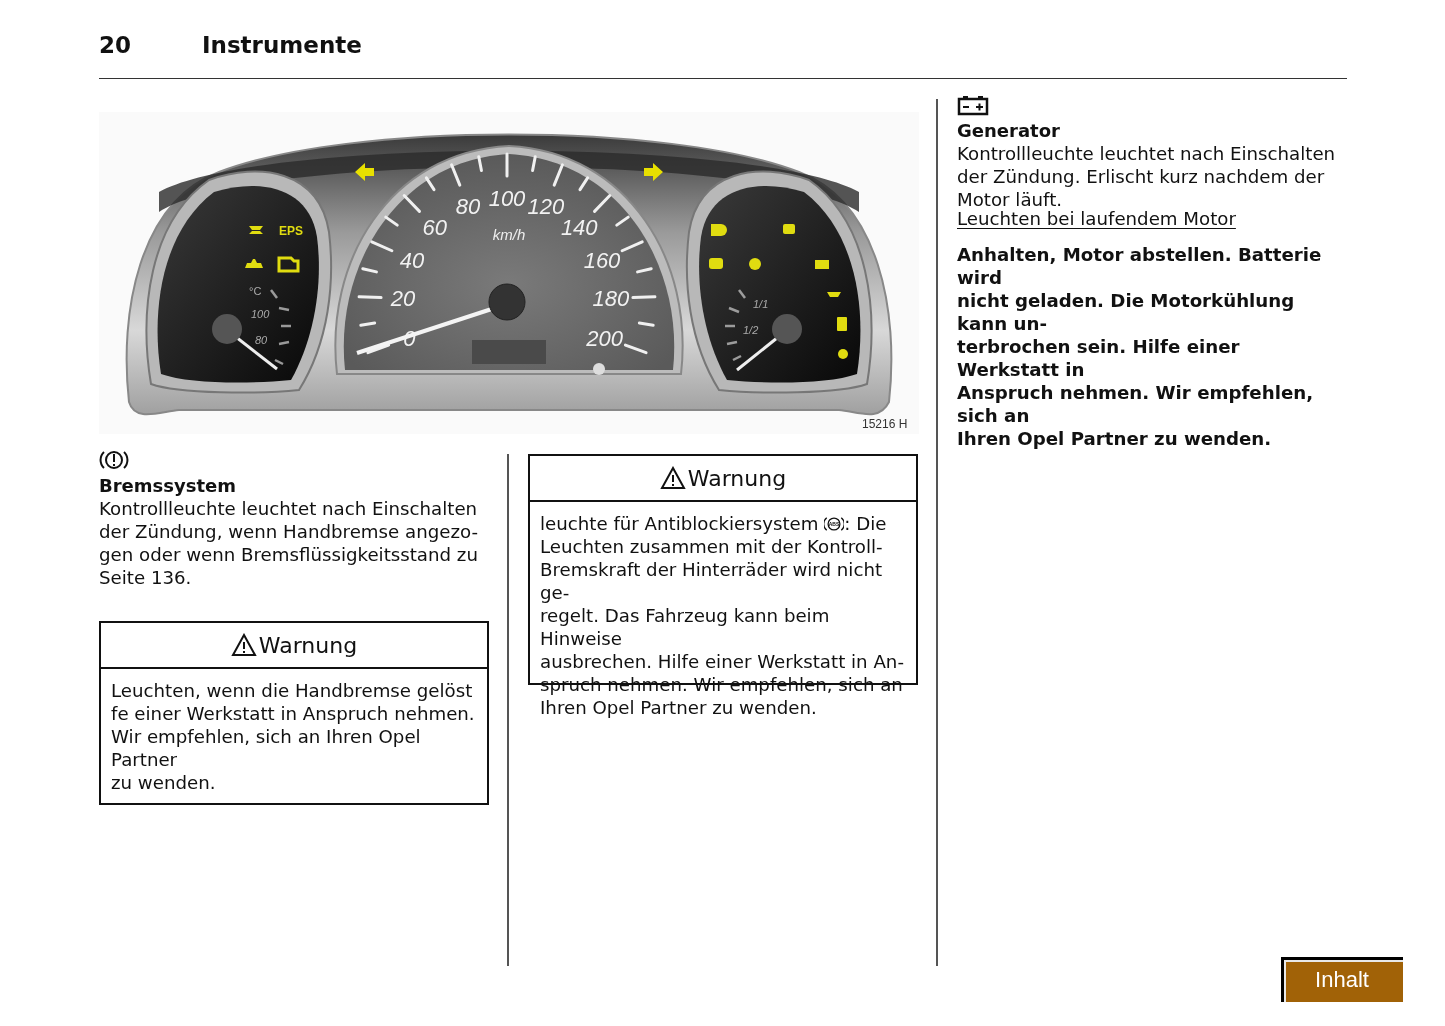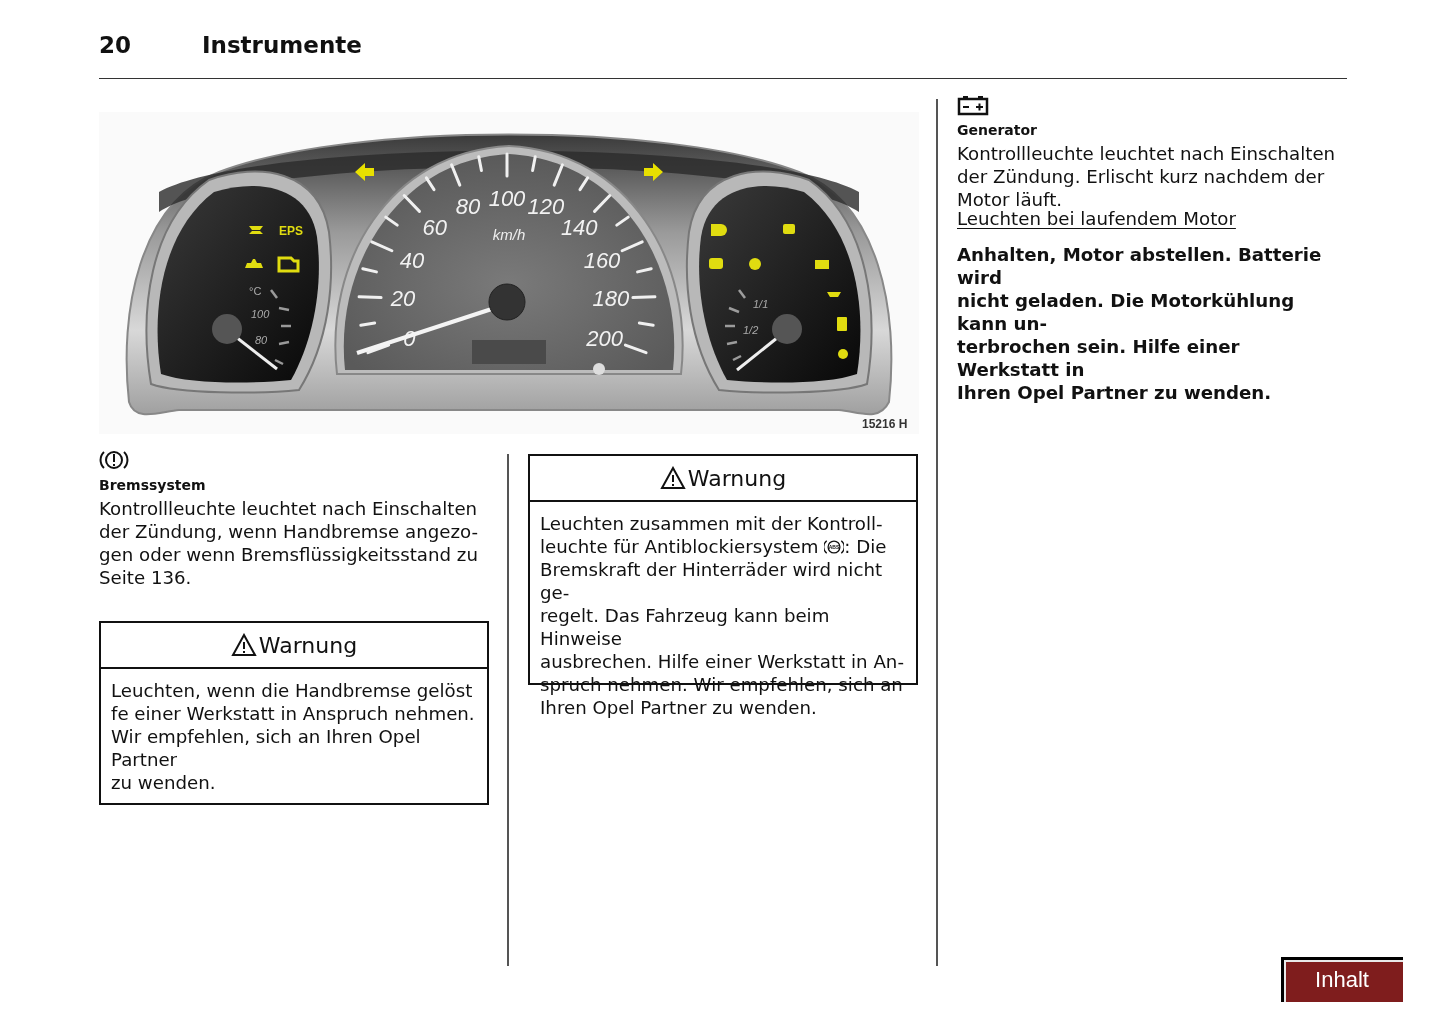--- a/index.html
+++ b/index.html
@@ -4,31 +4,31 @@
   <style>
     html, body { margin: 0; padding: 0; background: #ffffff; }
     body { width: 1445px; height: 1026px; position: relative; overflow: hidden;
            font-family: "DejaVu Sans", sans-serif; color: #111; }
     .abs { position: absolute; }
     .page-number { left: 99px; top: 32px; font-size: 23px; font-weight: bold; }
     .page-title { left: 178px; top: 32px; font-size: 23px; font-weight: bold; margin-left: 24px; }
     .header-rule { left: 99px; top: 78px; width: 1248px; height: 1px; background: #333; }
     .col-rule { width: 2px; background: #555; }
     .body-text { font-size: 18.2px; line-height: 23px; }
-    .section-title { font-size: 14px; font-weight: bold; line-height: 23px; }
+    .section-title { font-size: 18px; font-weight: bold; line-height: 23px; }
     .warn-box { border: 2px solid #111; box-sizing: border-box; }
     .warn-head { height: 44px; border-bottom: 2px solid #111; display: flex; align-items: center; justify-content: center;
                  font-size: 22px; font-weight: normal; }
     .warn-body { padding: 10px 10px 10px 10px; font-size: 18.2px; line-height: 23px; }
     .warn-tri { display: inline-block; width: 26px; height: 24px; margin-right: 2px; vertical-align: -2px; }
     .sub-underline { text-decoration: underline; text-underline-offset: 3px; }
-    .inhalt-btn { left: 1281px; top: 957px; width: 122px; height: 45px; background: #7f1d1d; color: #fff;
+    .inhalt-btn { left: 1281px; top: 957px; width: 122px; height: 45px; background: #a16207; color: #fff;
                   font-family: "Liberation Sans", sans-serif; font-size: 22px; display: flex; align-items: center; justify-content: center;
                   box-shadow: inset 3px 3px 0 0 #000, inset 5px 5px 0 0 #e8e8e8; cursor: pointer; }
-    .fig-label { left: 862px; top: 417px; font-family: "Liberation Sans", sans-serif; font-size: 12px; font-weight: bold; color: #333; }
+    .fig-label { left: 862px; top: 417px; font-family: "Liberation Sans", sans-serif; font-size: 12px; font-weight: normal; color: #333; }
     .inline-abs { display: inline-block; width: 20px; height: 18px; vertical-align: -3px; }
   </style>
 </head>
 <body>
 
 <div class="abs page-number">20</div>
 <div class="abs page-title">Instrumente</div>
 <div class="abs header-rule"></div>
 
 <div class="abs col-rule" style="left:507px; top:454px; height:512px;"></div>
@@ -197,29 +197,29 @@
 <div class="abs warn-box" style="left:528px; top:454px; width:390px; height:231px;">
   <div class="warn-head">
     <svg class="warn-tri" viewBox="0 0 26 24">
       <path d="M13,2 L24,22 H2 Z" fill="none" stroke="#111" stroke-width="2"></path>
       <rect x="12" y="9" width="2" height="7" fill="#111"></rect>
       <rect x="12" y="18" width="2" height="2" fill="#111"></rect>
     </svg>
     <span>Warnung</span>
   </div>
   <div class="warn-body">
-    <div>Leuchten zusammen mit der Kontroll-</div>
     <div>
       <span>leuchte für Antiblockiersystem </span><svg class="inline-abs" viewBox="0 0 22 18">
         <circle cx="11" cy="9" r="6.5" fill="none" stroke="#111" stroke-width="1.4"></circle>
         <path d="M3,2 a9,9 0 0 0 0,14" fill="none" stroke="#111" stroke-width="1.4"></path>
         <path d="M19,2 a9,9 0 0 1 0,14" fill="none" stroke="#111" stroke-width="1.4"></path>
         <text x="11" y="11.5" font-family="Liberation Sans, sans-serif" font-size="5.5" font-weight="bold" text-anchor="middle" fill="#111">ABS</text>
       </svg><span>: Die</span>
     </div>
+    <div>Leuchten zusammen mit der Kontroll-</div>
     <div>Bremskraft der Hinterräder wird nicht ge-</div>
     <div>regelt. Das Fahrzeug kann beim Hinweise</div>
     <div>ausbrechen. Hilfe einer Werkstatt in An-</div>
     <div>spruch nehmen. Wir empfehlen, sich an</div>
     <div>Ihren Opel Partner zu wenden.</div>
   </div>
 </div>
 
 <div class="abs" style="left:957px; top:94px;">
   <svg width="32" height="22" viewBox="0 0 32 22">
@@ -235,16 +235,17 @@
 <div class="abs body-text" style="left:957px; top:142px; width:390px;">
   <div>Kontrollleuchte leuchtet nach Einschalten</div>
   <div>der Zündung. Erlischt kurz nachdem der</div>
   <div>Motor läuft.</div>
 </div>
 <div class="abs body-text sub-underline" style="left:957px; top:207px;">Leuchten bei laufendem Motor</div>
 <div class="abs body-text" style="left:957px; top:243px; width:390px;font-weight:bold;">
   <div>Anhalten, Motor abstellen. Batterie wird</div>
   <div>nicht geladen. Die Motorkühlung kann un-</div>
   <div>terbrochen sein. Hilfe einer Werkstatt in</div>
+  <div>Anspruch nehmen. Wir empfehlen, sich an</div>
   <div>Ihren Opel Partner zu wenden.</div>
 </div>
 
 <div class="abs inhalt-btn">Inhalt</div>
 
 </body></html>

